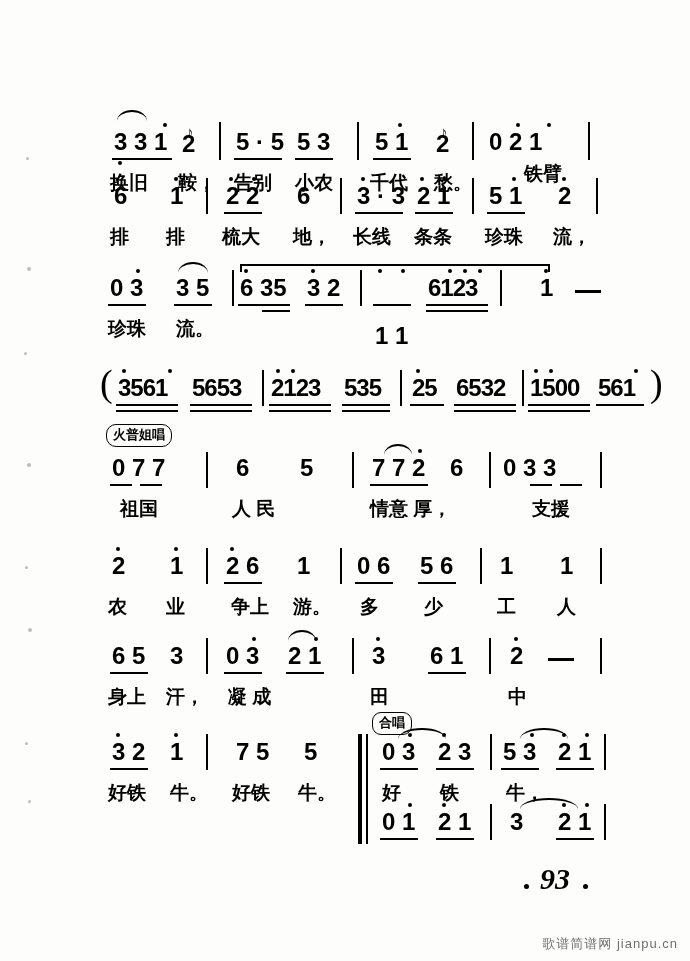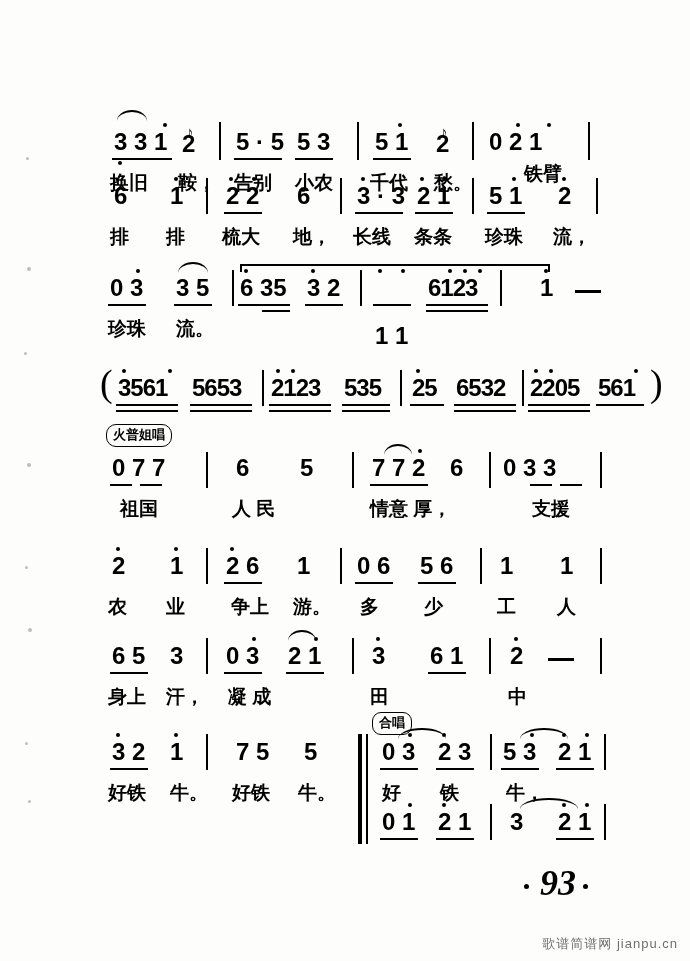--- a/index.html
+++ b/index.html
@@ -96,21 +96,21 @@
     border-radius: 9px;
     padding: 1px 6px 2px 6px;
     white-space: nowrap;
     font-weight: bold;
   }
   .pagenum {
     position: absolute;
     font-family: "Liberation Serif", serif;
     font-style: italic;
     font-weight: bold;
-    font-size: 36px;
+    font-size: 30px;
   }
   .pgdot {
     position: absolute;
     width: 5px; height: 5px;
     background: #000;
     border-radius: 50%;
   }
   .watermark {
     position: absolute;
     right: 12px;
@@ -309,21 +309,21 @@
     <div class="note" style="left:412px; top:18px; letter-spacing:-1px;">25</div>
     <div class="underline1" style="left:410px; top:46px; width:34px;"></div>
     <div class="dotabove" style="left:416px; top:11px;"></div>
 
     <div class="note" style="left:456px; top:18px; letter-spacing:-1px;">6532</div>
     <div class="underline1" style="left:454px; top:46px; width:62px;"></div>
     <div class="underline2" style="left:454px; top:52px; width:62px;"></div>
 
     <div class="bar" style="left:522px; top:12px; height:36px;"></div>
 
-    <div class="note" style="left:530px; top:18px; letter-spacing:-1px;">2205</div>
+    <div class="note" style="left:530px; top:18px; letter-spacing:-1px;">1500</div>
     <div class="underline1" style="left:528px; top:46px; width:62px;"></div>
     <div class="underline2" style="left:528px; top:52px; width:62px;"></div>
     <div class="dotabove" style="left:534px; top:11px;"></div>
     <div class="dotabove" style="left:549px; top:11px;"></div>
 
     <div class="note" style="left:598px; top:18px; letter-spacing:-1px;">561</div>
     <div class="underline1" style="left:596px; top:46px; width:48px;"></div>
     <div class="dotabove" style="left:634px; top:11px;"></div>
 
     <div class="paren" style="left:650px; top:6px;">)</div>

